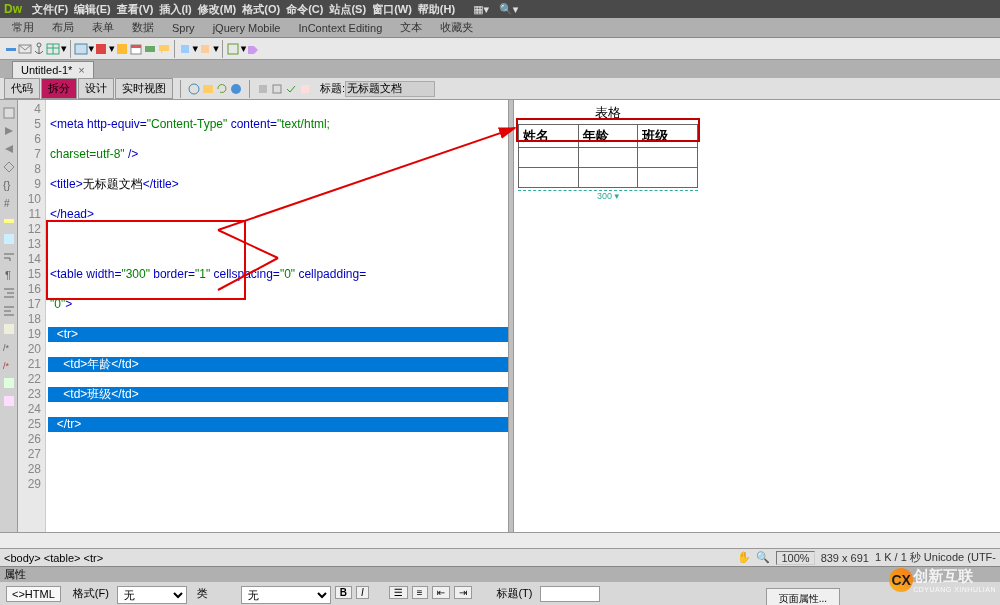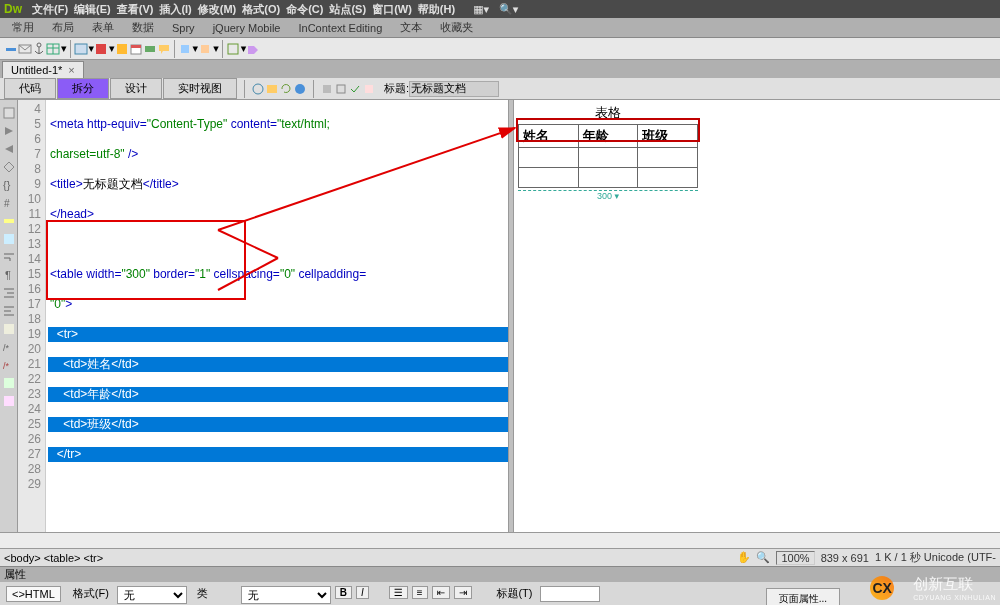--- a/index.html
+++ b/index.html
@@ -12,28 +12,28 @@
 
 
 .insert-bar { background: #b0b0b0; height: 20px; display: flex; align-items: center; padding-left: 4px; border-bottom: 1px solid #888; font-size: 11px; }
 .insert-bar .tab { padding: 18px 8px; margin-right: 2px; color: #333; cursor: pointer; }
 
 
 .icon-toolbar { background: #e8e8e8; height: 22px; display: flex; align-items: center; padding-left: 4px; border-bottom: 1px solid #999; }
 .icon-toolbar .sep { width: 1px; height: 18px; background: #999; margin: 0 3px; }
 
 
-.tab-bar { background: #b0b0b0; height: 18px; display: flex; align-items: center; padding-left: 2px; font-size: 11px; }
+.tab-bar { background: #b0b0b0; height: 18px; display: flex; align-items: center; padding-left: 12px; font-size: 11px; }
 .tab-bar .doc-tab { background: #e8e8e8; padding: 2px 8px; border: 1px solid #888; border-bottom: none; margin-right: 1px; display: flex; align-items: center; }
 .tab-bar .close-x { margin-left: 6px; color: #666; cursor: pointer; }
 
 
 .view-toolbar { background: #e0e0e0; height: 22px; display: flex; align-items: center; padding-left: 4px; border-bottom: 1px solid #999; font-size: 11px; }
-.view-toolbar .vbtn { padding: 2px 14px; border: 1px solid #999; background: #d8d8d8; margin-right: 1px; cursor: pointer; }
-.view-toolbar .vbtn.active { background: #8b5cf6; }
+.view-toolbar .vbtn { padding: 2px 6px; border: 1px solid #999; background: #d8d8d8; margin-right: 1px; cursor: pointer; }
+.view-toolbar .vbtn.active { background: #be185d; }
 .view-toolbar .vsep { width: 1px; height: 18px; background: #999; margin: 0 6px; }
 .view-toolbar .title-label { margin-left: 8px; }
 .view-toolbar .title-input { width: 90px; background: #d0d0d0; border: 1px solid #aaa; font-size: 11px; padding: 1px; }
 
 
 .main-area { display: flex; height: 432px; position: relative; }
 
 
 .left-gutter { width: 18px; background: #d0d0d0; border-right: 1px solid #999; display: flex; flex-direction: column; padding-top: 4px; }
 .left-gutter .g-icon { width: 14px; height: 14px; margin: 2px auto; }
@@ -80,21 +80,21 @@
 .prop-col { display: flex; flex-direction: column; gap: 4px; }
 .prop-row { display: flex; align-items: flex-start; gap: 4px; height: 20px; }
 .prop-row label { min-width: 40px; }
 .prop-row select, .prop-row input { font-size: 11px; border: 1px solid #999; background: #fff; padding: 1px 2px; }
 .prop-row select { width: 70px; }
 .prop-btn { border: 1px solid #999; background: #f0f0f0; padding: 0 4px; cursor: pointer; font-size: 10px; }
 .prop-tab { border: 1px solid #999; padding: 1px 5px; background: #e8e8e8; margin-right: 2px; font-size: 11px; cursor: pointer; }
 .prop-tab.active { background: #f8f8f8; }
 
 
-.watermark { position: absolute; right: 4px; bottom: 4px; color: #fff; opacity: 0.85; font-size: 12px; display: flex; align-items: center; gap: 19px; pointer-events: none; }
+.watermark { position: absolute; right: 4px; bottom: 12px; color: #fff; opacity: 0.85; font-size: 12px; display: flex; align-items: center; gap: 0; pointer-events: none; }
 .watermark .wm-logo { width: 24px; height: 24px; border-radius: 50%; background: linear-gradient(45deg,#ffb000,#ff7000); display: flex; align-items: center; justify-content: center; color: #000; font-weight: bold; font-size: 14px; }
 
 svg.mini { width: 14px; height: 14px; }
 </style>
 </head>
 <body>
 
 <div class="menubar">
   <span class="logo">Dw</span>
   <span class="menu-item">文件(F)</span>
@@ -310,21 +310,20 @@
 29</div>
     <div class="code-content">
 <div class="code-line"><span class="ct">&lt;meta http-equiv=</span><span class="cs">"Content-Type"</span><span class="ct"> content=</span><span class="cs">"text/html;</span></div>
 <div class="code-line"><span class="cs">charset=utf-8"</span><span class="ct"> /&gt;</span></div>
 <div class="code-line"><span class="ct">&lt;title&gt;</span><span class="cn">无标题文档</span><span class="ct">&lt;/title&gt;</span></div>
 <div class="code-line"><span class="ct">&lt;/head&gt;</span></div>
 <div class="code-line"></div>
 <div class="code-line"><span class="ct">&lt;table width=</span><span class="cs">"300"</span><span class="ct"> border=</span><span class="cs">"1"</span><span class="ct"> cellspacing=</span><span class="cs">"0"</span><span class="ct"> cellpadding=</span></div>
 <div class="code-line"><span class="cs">"0"</span><span class="ct">&gt;</span></div>
 <div class="code-line sel"><span class="ct">  &lt;tr&gt;</span></div>
-<div class="code-line sel"><span class="ct">    &lt;td&gt;</span><span class="cn">姓名</span><span class="ct">&lt;/td&gt;</span></div>
 <div class="code-line sel"><span class="ct">    &lt;td&gt;</span><span class="cn">年龄</span><span class="ct">&lt;/td&gt;</span></div>
 <div class="code-line sel"><span class="ct">    &lt;td&gt;</span><span class="cn">班级</span><span class="ct">&lt;/td&gt;</span></div>
 <div class="code-line sel"><span class="ct">  &lt;/tr&gt;</span></div>
 
 
 
 
 
 
 
@@ -430,16 +429,16 @@
 
   </div>
   <div style="position:absolute; right:160px; top:6px;">
     <button class="prop-btn" style="padding:3px 12px">页面属性...</button>
   </div>
 </div>
 
 <div class="watermark">
   <div class="wm-logo">CX</div>
   <div>
-    <div style="font-size:15px; font-weight:normal;">创新互联</div>
+    <div style="font-size:15px; font-weight:bold;">创新互联</div>
     <div style="font-size:7px; letter-spacing:0.5px;">CDYUANG XINHULIAN</div>
   </div>
 </div>
 
 </body></html>

